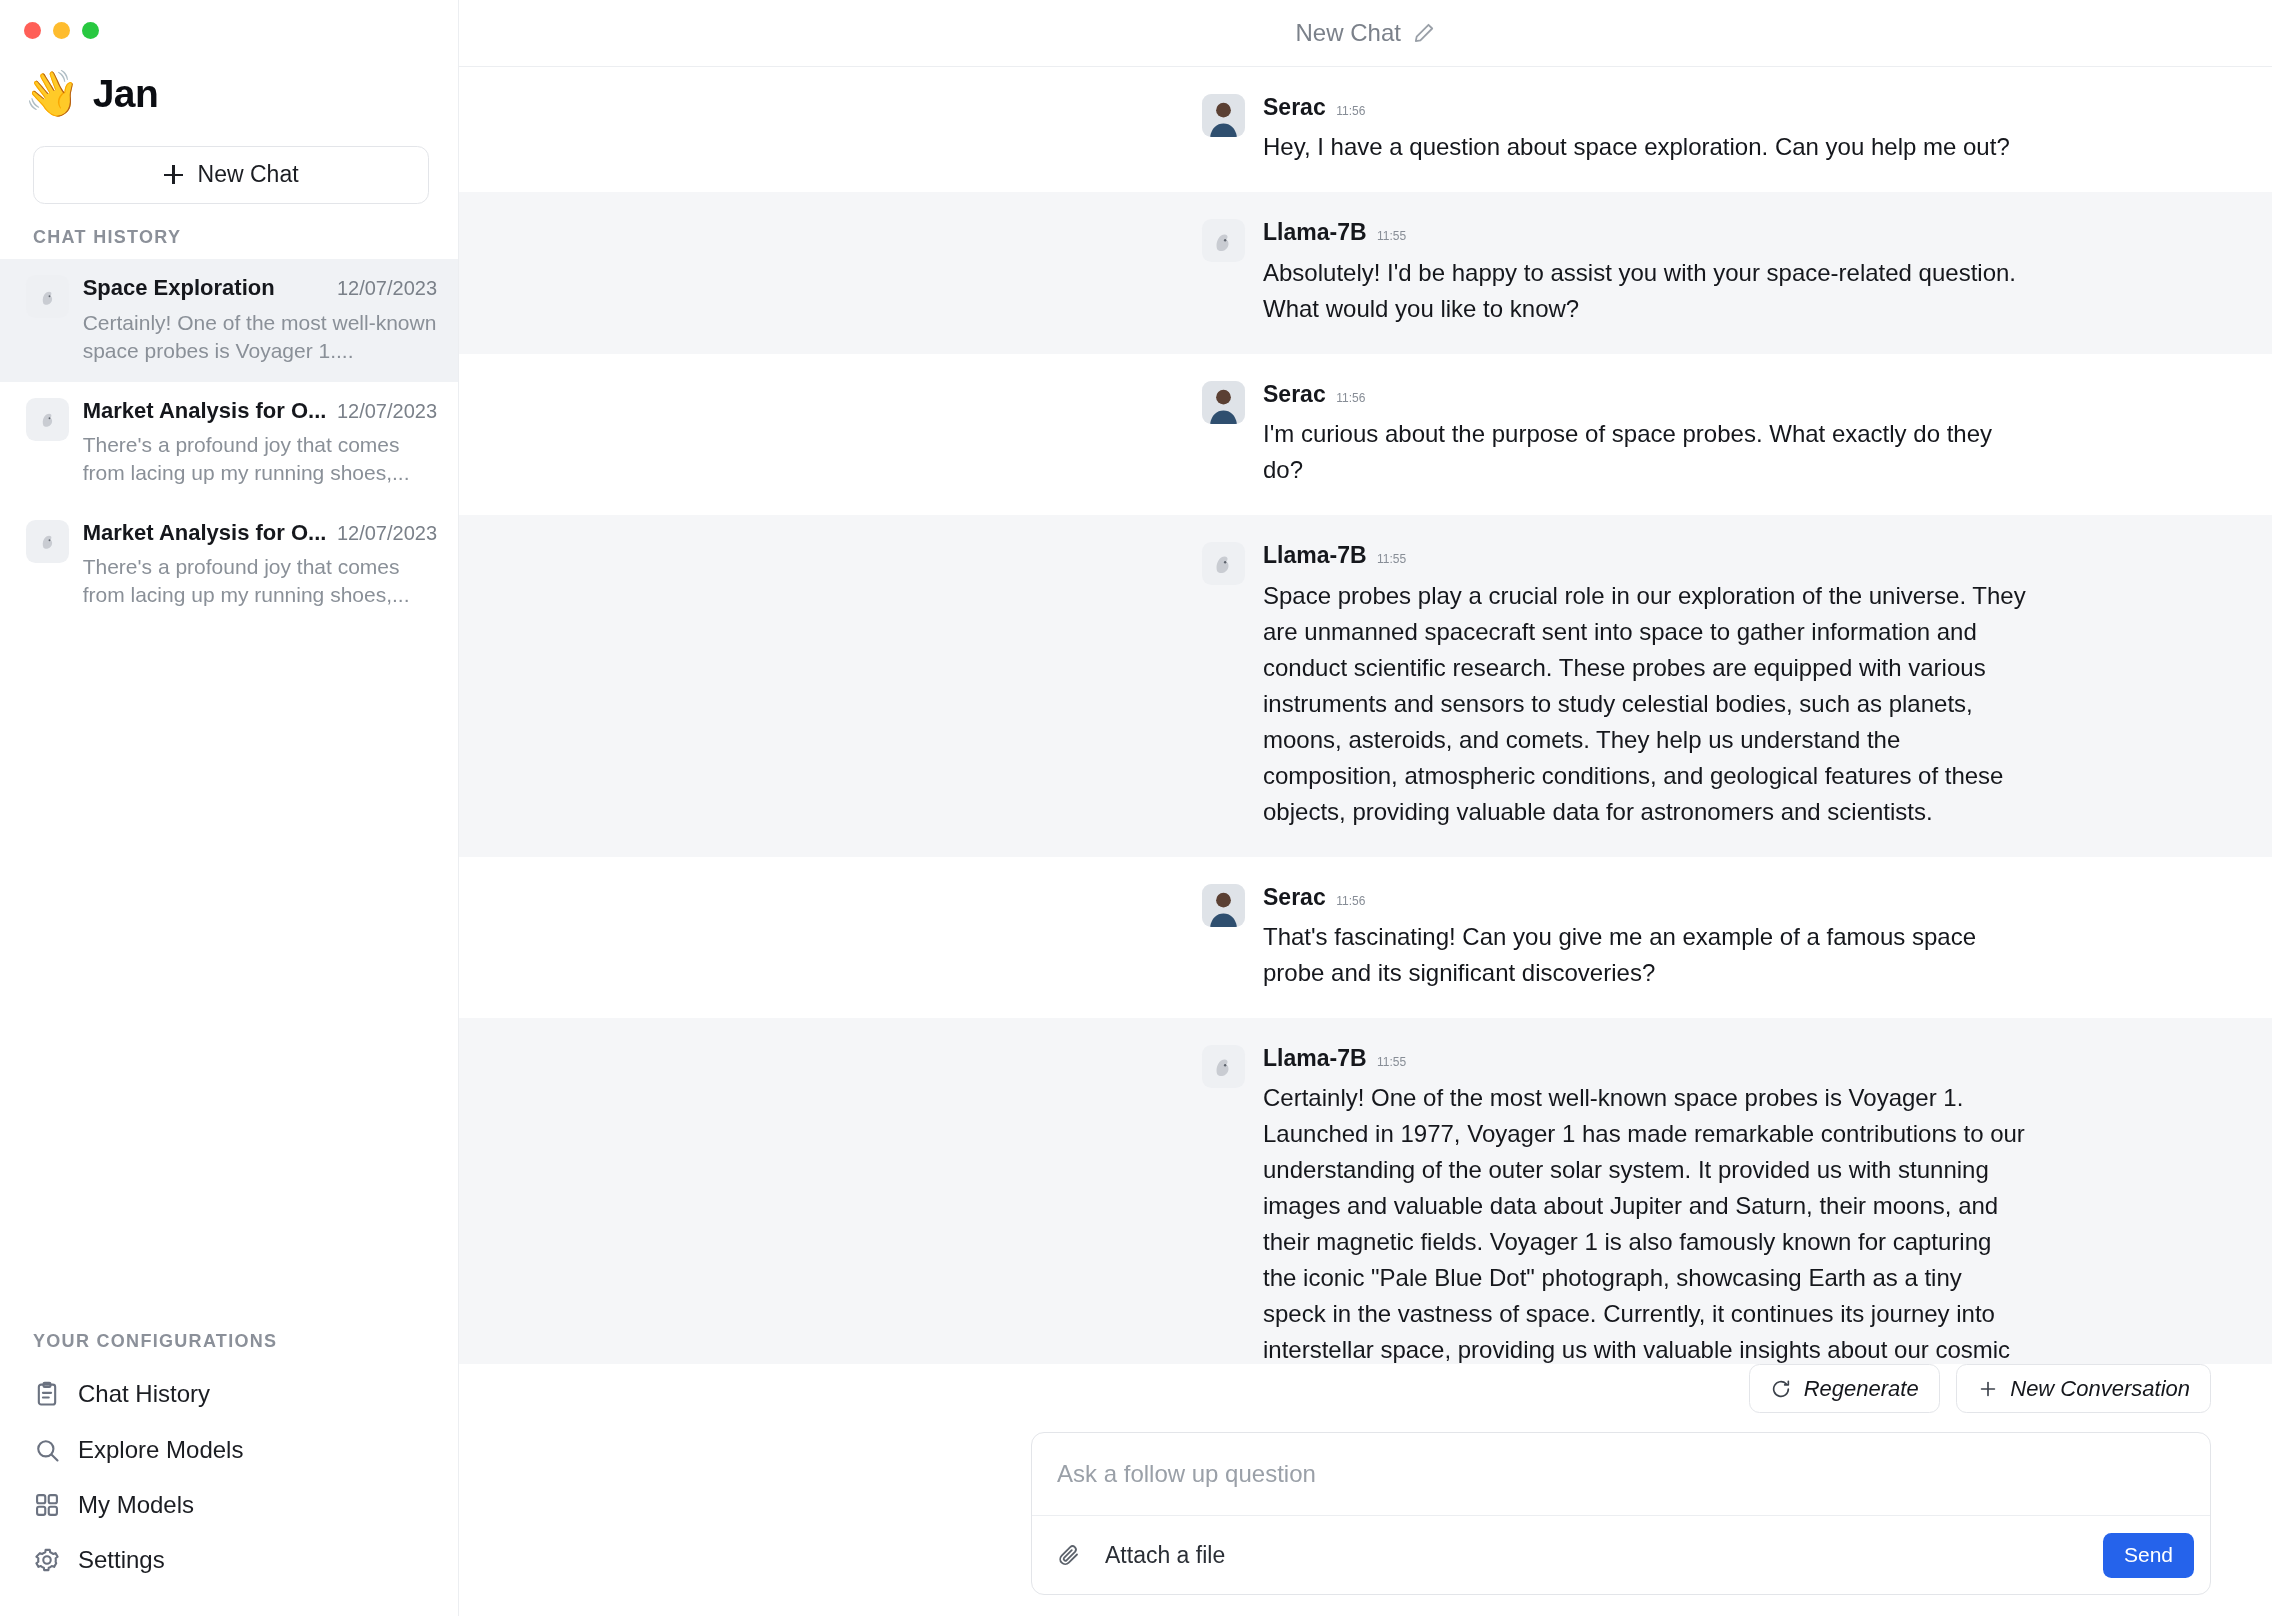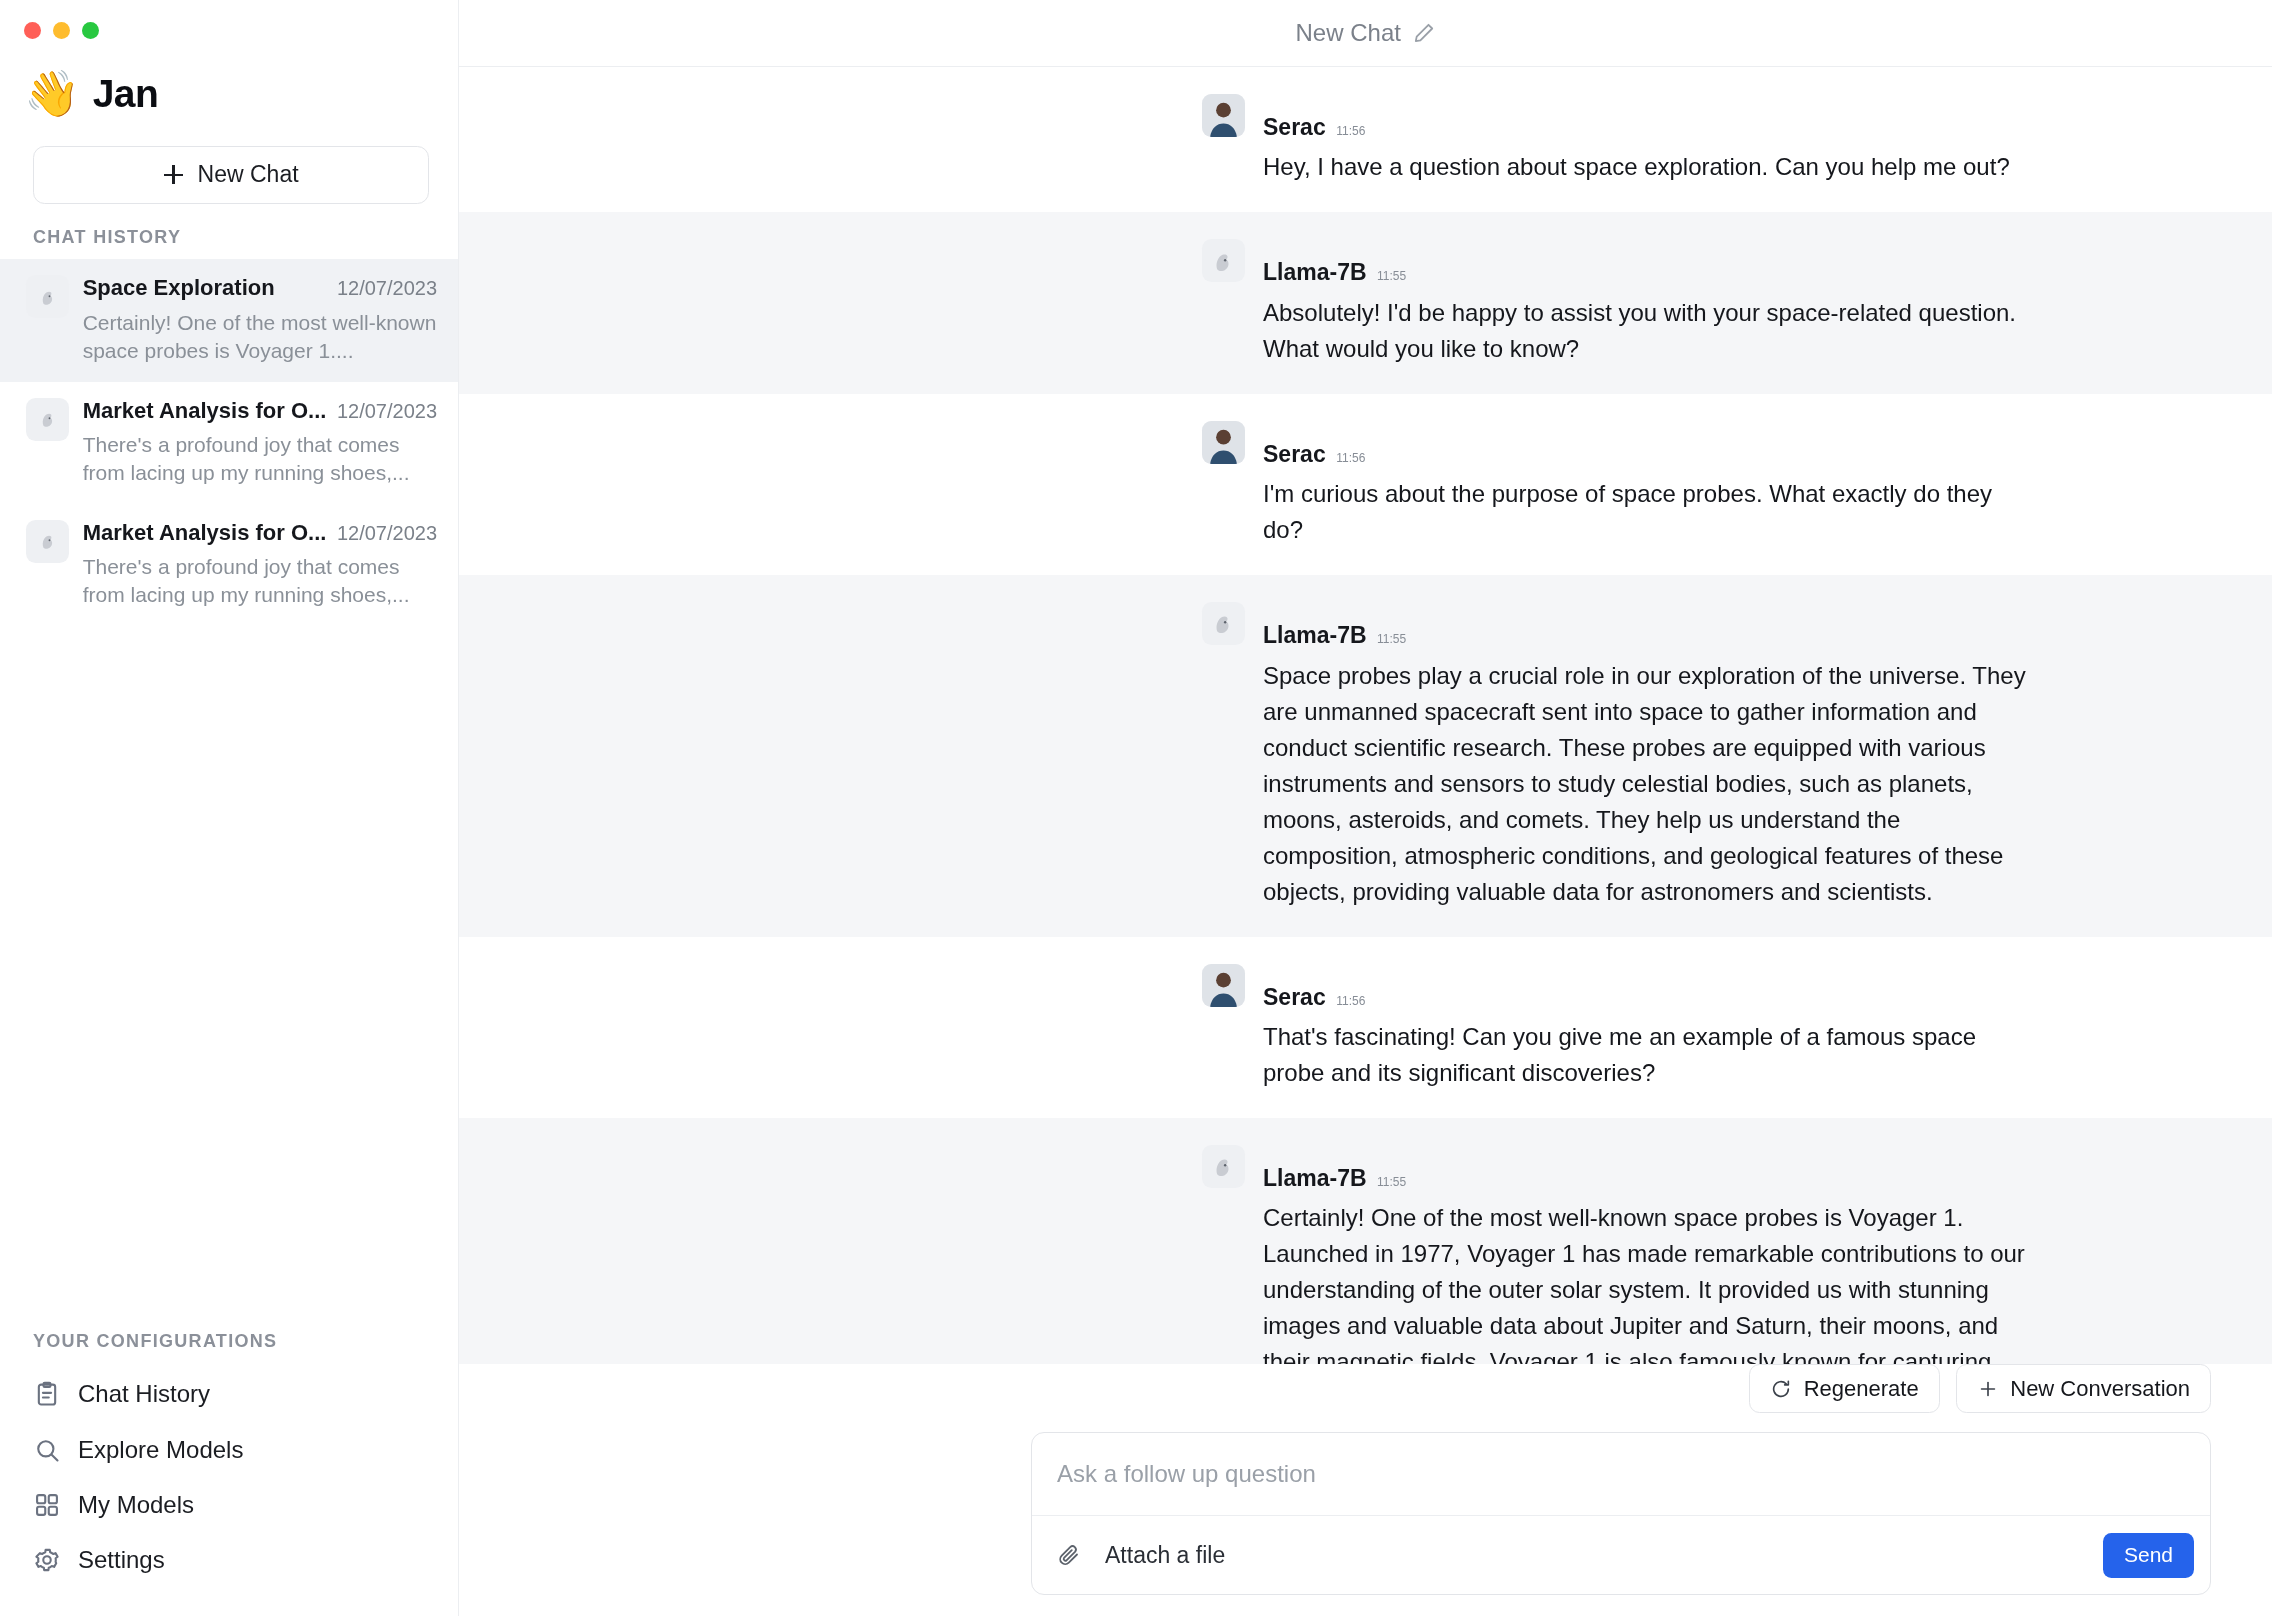--- a/index.html
+++ b/index.html
@@ -181,21 +181,21 @@
   .msg.alt { background: #f5f6f8; }
   .avatar-md {
     width: 43px; height: 43px;
     border-radius: 9.5px;
     background: #eef0f3;
     display: flex; align-items: center; justify-content: center;
     font-size: 23px;
     flex: 0 0 auto;
     overflow: hidden;
   }
-  .msg-body { flex: 1 1 auto; min-width: 0; margin-top: 20px; }
+  .msg-body { flex: 1 1 auto; min-width: 0; }
   .msg-head { display: flex; align-items: baseline; gap: 10.5px; }
   .msg-author { font-size: 23px; font-weight: bold; color: #15171c; }
   .msg-time { font-size: 12px; color: #878d96; }
   .msg-text {
     margin-top: 8.4px;
     font-size: 24px;
     line-height: 1.5;
     color: #15171c;
   }
 
@@ -215,20 +215,21 @@
     border: 1.6px solid #e3e5e9;
     border-radius: 10.5px;
     background: #fff;
     display: flex;
     align-items: center;
     gap: 11.6px;
     padding: 17px 20px;
     font-size: 22px;
     color: #15171c;
     cursor: pointer;
+    font-style: italic;
   }
   .action-btn svg { width: 22px; height: 22px; display: block; color: #3c424b; }
 
   .composer {
     border: 1.6px solid #e3e5e9;
     border-radius: 13px;
     background: #fff;
     overflow: hidden;
   }
   .composer-input {

